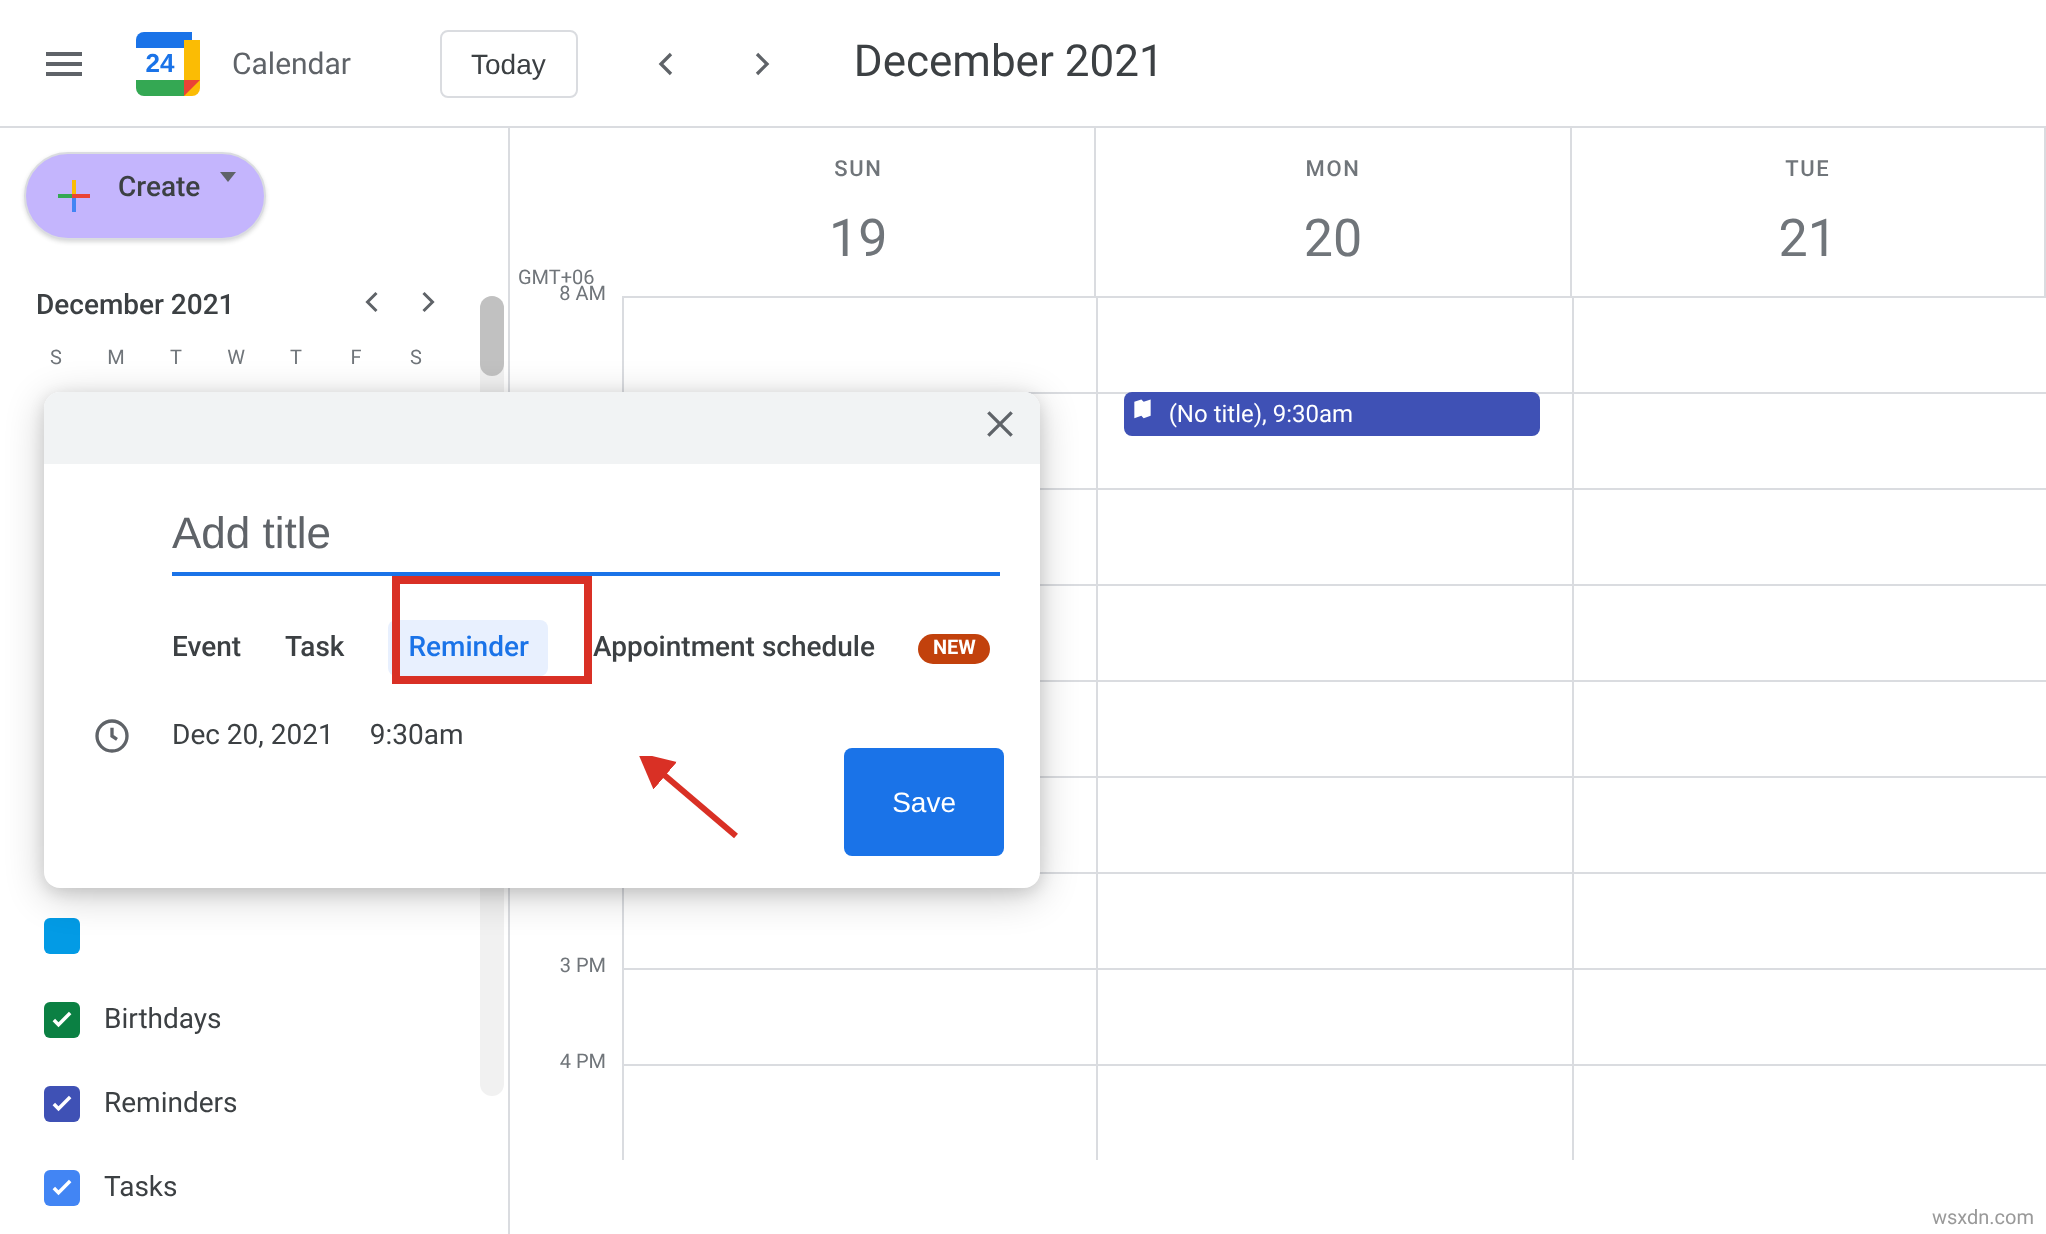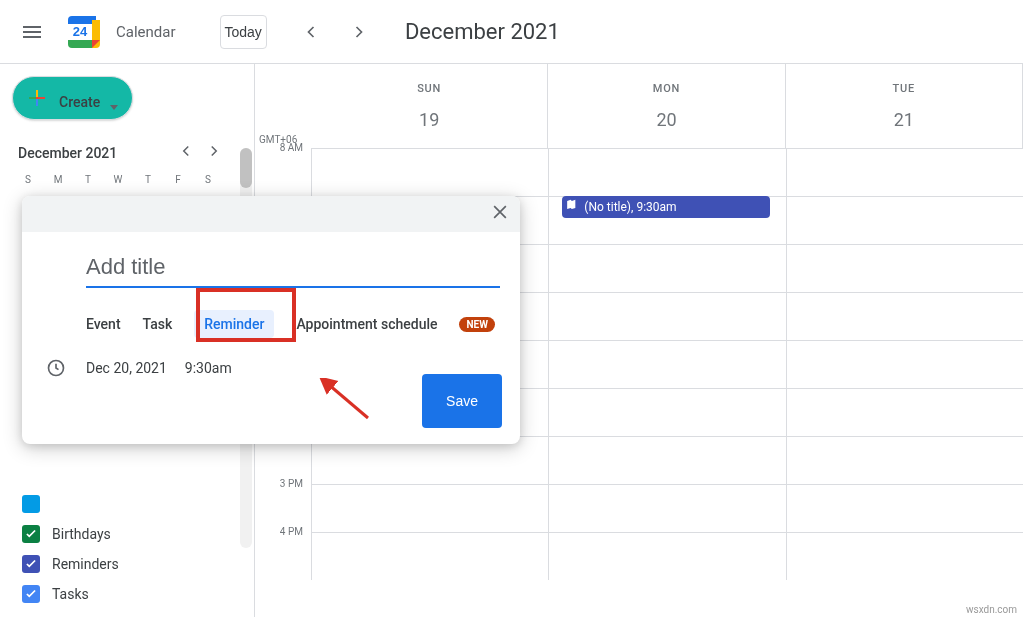--- a/index.html
+++ b/index.html
@@ -2,45 +2,45 @@
 <html><head>
 <meta charset="utf-8">
 <style>
   * { box-sizing: border-box; margin: 0; padding: 0; }
   body { font-family: 'Google Sans', Roboto, Arial, sans-serif; color: #3c4043; background: #fff; width: 1023px; height: 617px; overflow: hidden; position: relative; }
   .header { display:flex; align-items:center; height:64px; padding:0 8px; border-bottom:1px solid #dadce0; gap:4px;}
   .menu-btn { width:48px; height:48px; display:flex; align-items:center; justify-content:center; border-radius:50%; cursor:pointer;}
   .menu-btn svg{width:24px;height:24px;fill:#5f6368;}
   .logo { width:40px; height:40px; margin:0 4px; position:relative;}
   .app-name { font-size:15px; color:#5f6368; margin-left:4px; margin-right:40px; font-weight:400;}
-  .today-btn { border:1px solid #dadce0; background:#fff; border-radius:4px; padding:8px 4px; font-size:14px; color:#3c4043; font-weight:500; cursor:pointer;}
+  .today-btn { border:1px solid #dadce0; background:#fff; border-radius:4px; padding:8px 15px; font-size:14px; color:#3c4043; font-weight:500; cursor:pointer;}
   .nav-btn { width:40px; height:40px; display:flex; align-items:center; justify-content:center; cursor:pointer; margin:0 2px;}
   .nav-btn svg{width:20px;height:20px;fill:#5f6368;}
   .heading { font-size:22px; color:#3c4043; margin-left:20px;}
   .main { display:flex; height:calc(100% - 64px); }
   .sidebar { width:254px; padding:12px 0 0 12px; position:relative;}
-  .create-btn { display:inline-flex; align-items:flex-end; gap:10px; border:1px solid #dadce0; border-radius:24px; background:#14b8a6; padding:9px 14px 9px 12px; box-shadow:0 1px 2px rgba(60,64,67,.2); cursor:pointer;}
+  .create-btn { display:inline-flex; align-items:flex-start; gap:10px; border:1px solid #dadce0; border-radius:24px; background:#c4b5fd; padding:9px 14px 9px 12px; box-shadow:0 1px 2px rgba(60,64,67,.2); cursor:pointer;}
   .create-plus { width:24px; height:24px; }
   .create-text { font-size:14px; font-weight:500; color:#3c4043;}
   .create-chev { width:0;height:0;border-left:4px solid transparent;border-right:4px solid transparent;border-top:5px solid #5f6368;}
   .mini-cal-head { display:flex; align-items:center; gap:60px; margin-top:22px; padding-left:6px;}
   .mini-cal-head .title { font-size:14px; color:#3c4043; font-weight:500;}
   .mini-nav { display:flex; gap:10px;}
   .mini-nav svg{width:18px;height:18px;fill:#5f6368;}
   .mini-cal-row { display:grid; grid-template-columns:repeat(7,28px); gap:2px; margin-top:10px; padding-left:2px;}
   .mini-cal-row span { font-size:10px; color:#70757a; text-align:center;}
-  .cal-list { position:absolute; bottom:14px; left:22px; display:flex; flex-direction:column; gap:12px;}
+  .cal-list { position:absolute; bottom:14px; left:22px; display:flex; flex-direction:column; gap:24px;}
   .cal-item { display:flex; align-items:center; gap:12px; font-size:14px; color:#3c4043;}
   .cal-item .box { width:18px;height:18px;border-radius:3px;display:flex;align-items:center;justify-content:center;}
   .cal-item .box svg{width:14px;height:14px;fill:#fff;}
   .grid-area { flex:1; position:relative; border-left:1px solid #dadce0; overflow:hidden;}
   .day-headers { display:grid; grid-template-columns:56px repeat(3,1fr); height:84px;}
   .day-col { display:flex; flex-direction:column; align-items:center; justify-content:center; gap:0; border-right:1px solid #dadce0;}
   .day-col .dow { font-size:11px; font-weight:500; color:#70757a; letter-spacing:0.8px;}
-  .day-col .num { font-size:18px; color:#70757a; margin-top:14px;}
+  .day-col .num { font-size:26px; color:#70757a; margin-top:14px;}
   .tz-col { display:flex;align-items:flex-start;justify-content:flex-start;padding:70px 0 0 4px;font-size:10px;color:#70757a;}
   .grid-body { display:grid; grid-template-columns:56px repeat(3,1fr); position:relative;}
   .time-col { }
   .time-slot { height:48px; font-size:10px; color:#70757a; text-align:right; padding-right:8px; position:relative; top:-6px;}
   .day-body { border-left:1px solid #dadce0;}
   .day-body .cell { height:48px; border-top:1px solid #dadce0;}
   .event-chip { position:absolute; top:132px; left:calc(56px + (100% - 56px)/3 + 2px); width:calc((100% - 56px)/3 - 30px); background:#3f51b5; color:#fff; font-size:12px; border-radius:4px; padding:2px 6px 3px 4px; display:flex; align-items:center; gap:4px;margin-left:12px;}
   .event-chip svg{width:14px;height:14px;fill:#fff;}
   .scrollbar { position:absolute; left:240px; top:148px; width:12px; height:400px; background:#f1f1f1; border-radius:6px;}
   .scrollbar .thumb { position:absolute; top:0; width:12px; height:40px; background:#c1c1c1; border-radius:6px;}

